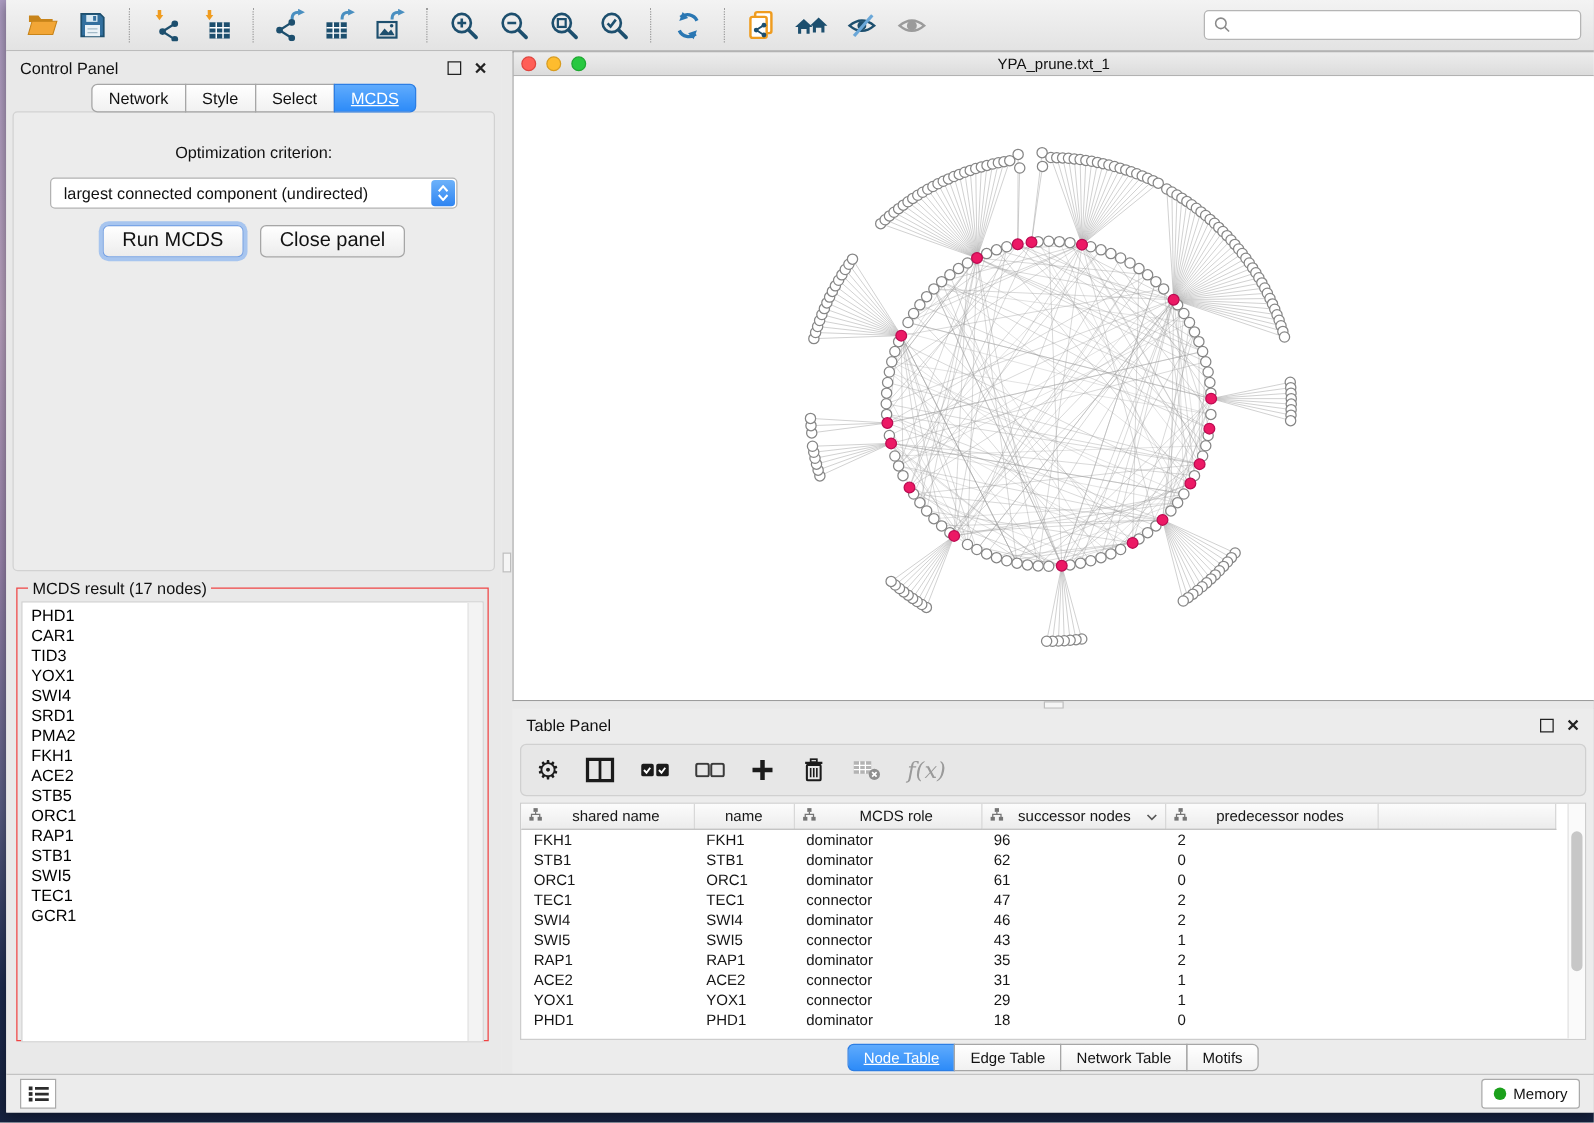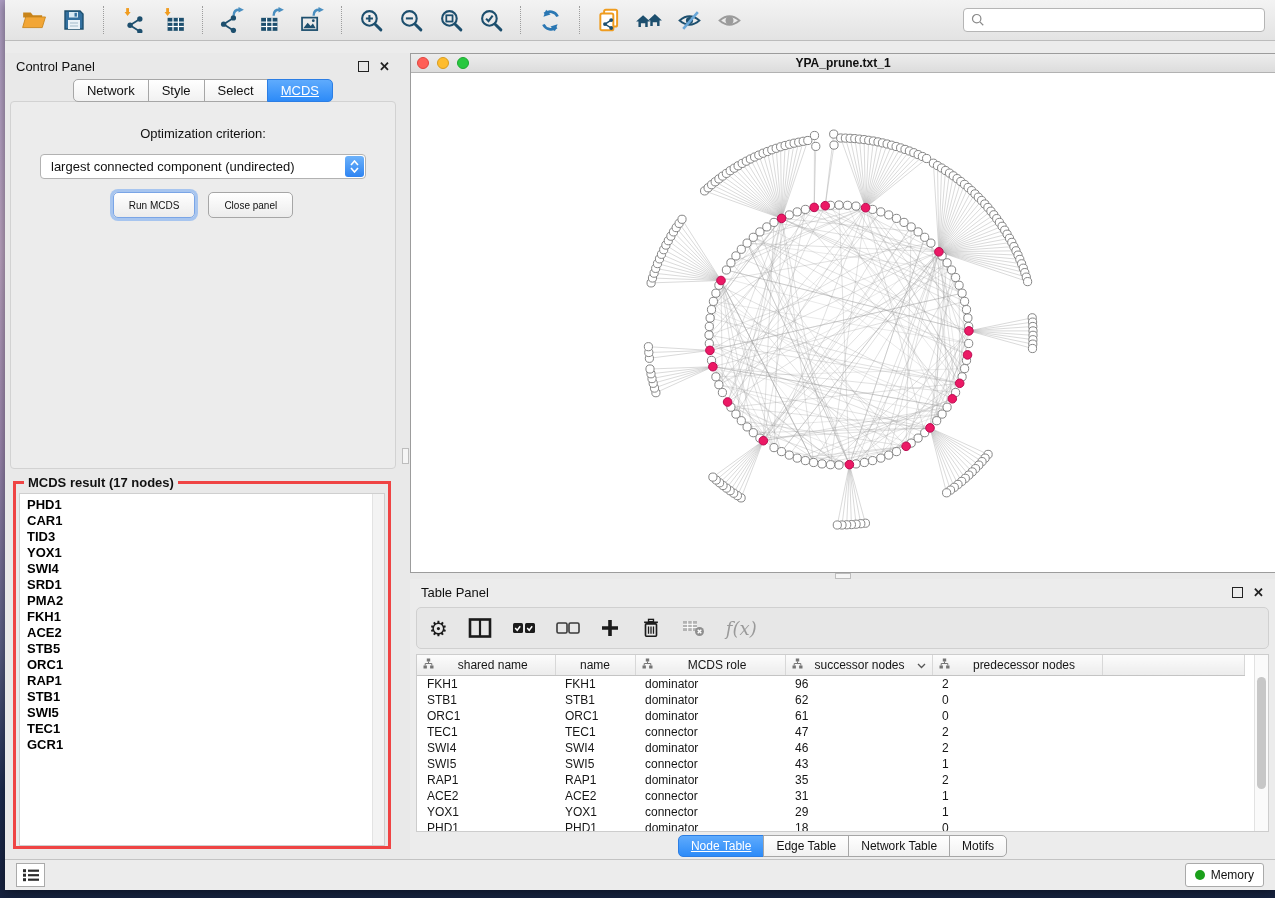--- a/index.html
+++ b/index.html
@@ -15,21 +15,21 @@
   }
   
   .toolbar{height:40px;flex:0 0 40px;background:linear-gradient(#f3f3f3,#e3e3e3);
     border-bottom:1px solid #bcbcbc;display:flex;align-items:center;padding:0 10px;gap:2px;}
   .tbtn{width:38px;height:32px;display:flex;align-items:center;justify-content:center;border-radius:4px;}
   .tsep{width:0;height:28px;border-left:1px dotted #9d9d9d;margin:0 8px;}
   .search{margin-left:auto;width:286px;height:22px;background:#fff;border:1px solid #b5b5b5;
     border-radius:4px;display:flex;align-items:center;padding:0 7px;gap:5px;}
   .search input{border:none;outline:none;flex:1;font-size:12px;font-family:inherit;background:transparent;}
   
-  .main{flex:1;display:flex;min-height:0;margin-top:12px;}
+  .main{flex:1;display:flex;min-height:0;}
   
   .cpanel{width:396px;flex:0 0 396px;display:flex;flex-direction:column;background:#e9e9e9;min-height:0;}
   .panel-header{height:26px;flex:0 0 26px;display:flex;align-items:center;padding:0 11px;font-size:13px;color:#111;}
   .win-btns{margin-left:auto;display:flex;gap:10px;align-items:center;}
   .float-box{width:9px;height:9px;border:1.5px solid #222;display:inline-block;}
   .close-x{font-size:13px;font-weight:bold;color:#222;line-height:1;}
   .cp-tabs{display:flex;justify-content:center;margin-bottom:-1px;position:relative;z-index:2;}
   .tab{font-size:13px;padding:3px 13px;background:linear-gradient(#ffffff,#f1f1f1);
     border:1px solid #a6a6a6;margin-left:-1px;color:#111;}
   .tab:first-child{border-top-left-radius:5px;border-bottom-left-radius:5px;margin-left:0;}
@@ -38,37 +38,37 @@
   .cp-body{margin:0 5px;height:366px;flex:0 0 366px;background:#ececec;
     border:1px solid #d2d2d2;border-radius:4px;}
   .opt-label{text-align:center;margin-top:24px;font-size:13px;color:#111;}
   .dropdown{margin:13px auto 0;width:314px;height:23px;background:#fff;border:1px solid #b2b2b2;
     border-radius:4px;display:flex;align-items:center;font-size:13px;padding-left:10px;color:#111;}
   .dd-stepper{margin-left:auto;width:19px;height:21px;margin-right:1px;border-radius:3px;
     background:linear-gradient(#6db2fa,#2e84f2);display:flex;flex-direction:column;
     align-items:center;justify-content:center;gap:1px;}
   .btn-row{display:flex;justify-content:center;gap:13px;margin-top:13px;}
   .btn{height:24px;padding:0 15px;background:linear-gradient(#ffffff,#ececec);
-    border:1px solid #a6a6a6;border-radius:5px;font-size:10px;display:flex;align-items:center;color:#111;}
+    border:1px solid #a6a6a6;border-radius:5px;font-size:16px;display:flex;align-items:center;color:#111;}
   .btn.focus-ring{box-shadow:0 0 0 3px rgba(98,158,242,.5);border-color:#7aa5e6;}
-  .result-group{margin:6px 10px 0 8px;border:3px solid #ef4444;padding:3px;height:362px;flex:0 0 auto;font-weight:bold;}
+  .result-group{margin:6px 10px 0 8px;border:1px solid #ef4444;padding:3px;height:362px;flex:0 0 auto;}
   .result-group legend{font-size:13px;padding:0 4px;margin-left:5px;color:#111;}
   .list-wrap{background:#fff;border:1px solid #cfcfcf;height:348px;position:relative;
     font-size:13px;line-height:16px;padding:3px 14px 0 7px;overflow:hidden;}
   .list-scroll{position:absolute;right:0;top:0;bottom:0;width:11px;background:#f3f3f3;border-left:1px solid #e3e3e3;}
   .list-item{height:16px;}
   
   .vsplit{width:9px;flex:0 0 9px;background:#e9e9e9;display:flex;align-items:center;justify-content:center;}
   .vgrip{width:5px;height:14px;border:1px solid #bdbdbd;background:#f5f5f5;}
   
   .right{flex:1;display:flex;flex-direction:column;min-width:0;}
   .netframe{height:518px;flex:0 0 518px;border:1px solid #9c9c9c;border-right:none;
     display:flex;flex-direction:column;background:#fff;}
   .net-titlebar{height:18px;flex:0 0 18px;background:linear-gradient(#ededed,#dcdcdc);
-    border-bottom:1px solid #b2b2b2;display:flex;align-items:center;padding:0 6px;position:relative;font-weight:bold;}
+    border-bottom:1px solid #b2b2b2;display:flex;align-items:center;padding:0 6px;position:relative;}
   .lights{display:flex;gap:8px;z-index:2;}
   .light{width:12px;height:12px;border-radius:50%;}
   .light.red{background:#ff5f57;border:1px solid #e0443e;box-sizing:border-box;}
   .light.yellow{background:#febc2e;border:1px solid #d89c1f;box-sizing:border-box;}
   .light.green{background:#28c840;border:1px solid #1da831;box-sizing:border-box;}
   .net-title{position:absolute;left:0;right:0;text-align:center;font-size:12px;color:#111;}
   .net-canvas{flex:1;position:relative;background:#fff;}
   .net-canvas svg{position:absolute;left:0;top:0;}
   .rn{fill:#fff;stroke:#868686;stroke-width:1;}
   .hn{fill:#ec1965;stroke:#bb0c52;stroke-width:1;}

